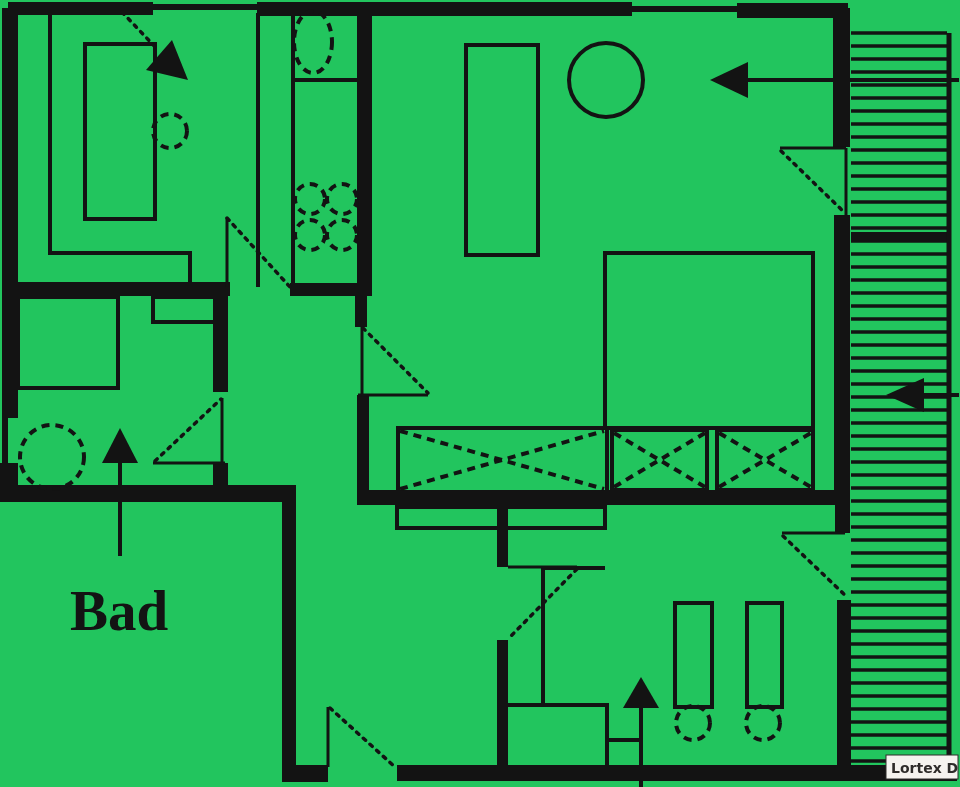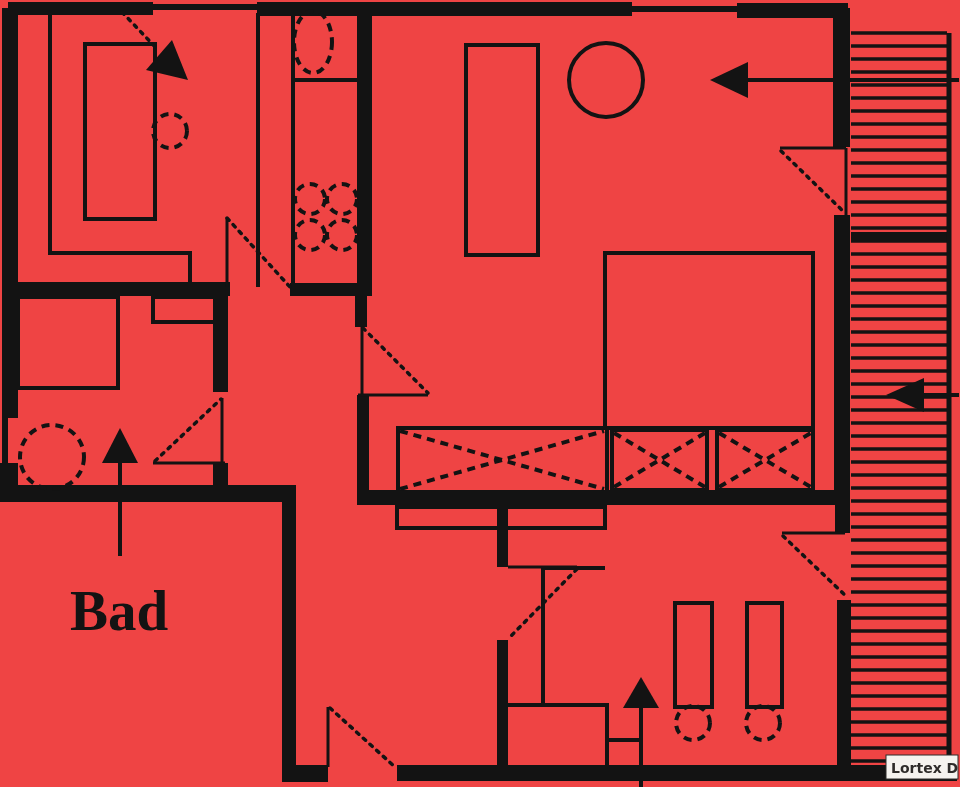--- a/index.html
+++ b/index.html
@@ -1,17 +1,17 @@
 <!DOCTYPE html>
 <html><head>
 <meta charset="utf-8">
 <style>
   html,body{margin:0;padding:0;background:#ffffff;}
   body{font-family:"Liberation Sans",sans-serif;}
-  .plan-wrap{width:960px;height:787px;position:relative;background:#ef4444;overflow:hidden;}
+  .plan-wrap{width:960px;height:787px;position:relative;background:#22c55e;overflow:hidden;}
   svg{display:block;}
   .wall{fill:#131313;stroke:none;}
   .thin{stroke:#131313;stroke-width:4;fill:none;}
   .thin2{stroke:#131313;stroke-width:3;fill:none;}
   .dash{stroke:#131313;stroke-width:4;fill:none;stroke-dasharray:8 6;}
   .dot{stroke:#131313;stroke-width:3.5;fill:none;stroke-dasharray:3 6;stroke-linecap:round;}
   .arrowhead{fill:#131313;stroke:none;}
   .stem{stroke:#131313;stroke-width:4;fill:none;}
   .hatchline{stroke:#131313;stroke-width:3.5;}
   .bad-label{font-family:"Liberation Serif","DejaVu Serif",serif;font-weight:bold;font-size:57px;fill:#131313;}

